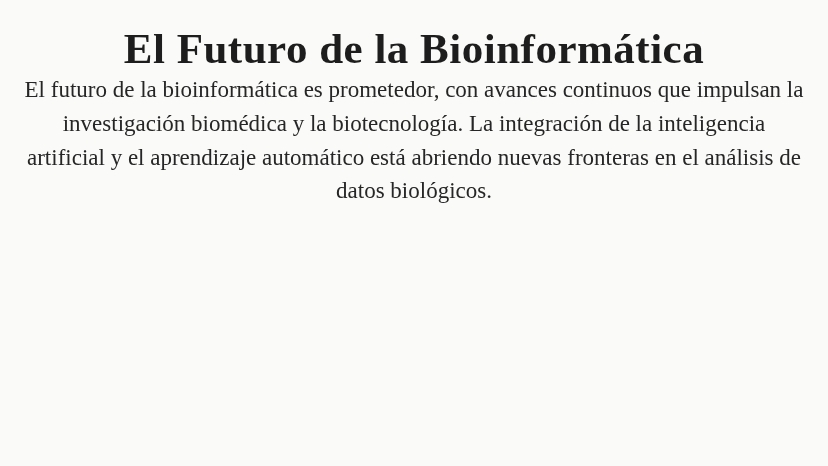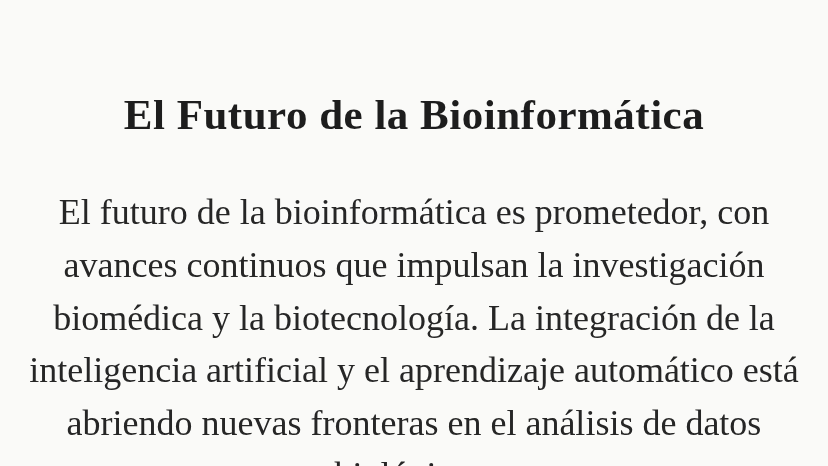--- a/index.html
+++ b/index.html
@@ -14,39 +14,38 @@
       background: var(--bg, #FAFAF8);
       font-family: "Liberation Serif", serif;
     }
 
     .slide {
       width: 828px;
       height: 466px;
       display: flex;
       flex-direction: column;
       align-items: center;
-      padding-top: 90px;
+      padding-top: 24px;
     }
 
     .slide-title {
       font-family: "Liberation Serif", serif;
       font-weight: 700;
       font-size: 43px;
       line-height: 1.15;
       letter-spacing: 0.5px;
       color: #1d1d1d;
       text-align: center;
       max-width: 780px;
     }
 
     .slide-body {
-      margin-top: 47px;
       font-family: "Liberation Serif", serif;
       font-weight: 400;
-      font-size: 36px;
+      font-size: 23px;
       line-height: 1.46;
       color: #262626;
       text-align: center;
       max-width: 782px;
     }
   </style>
 </head>
 <body style="--bg: #FAFAF8;">
 
 <div class="slide">

